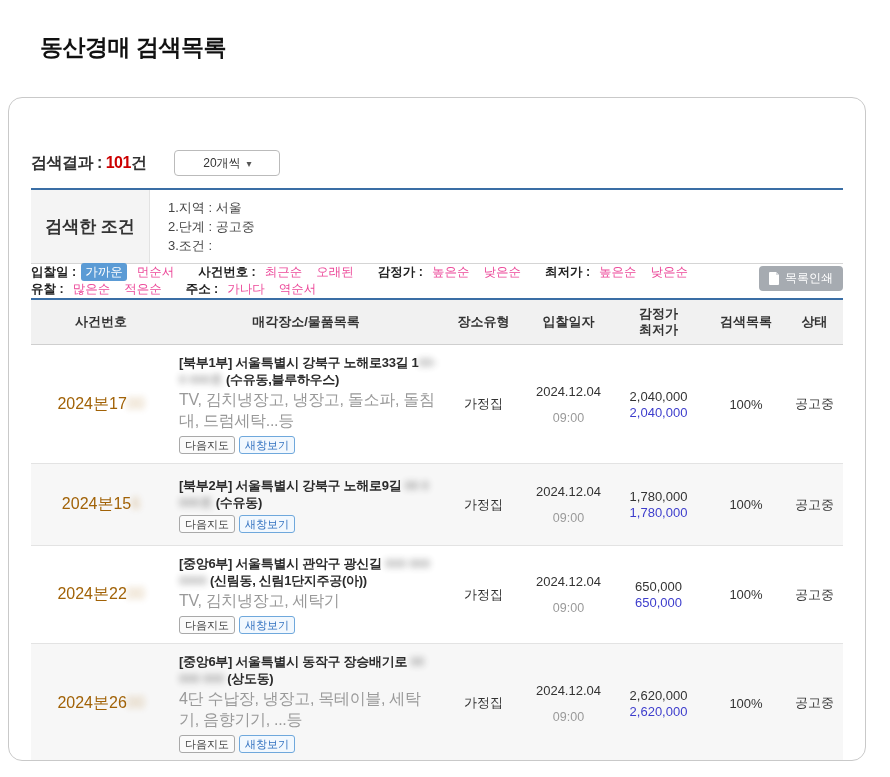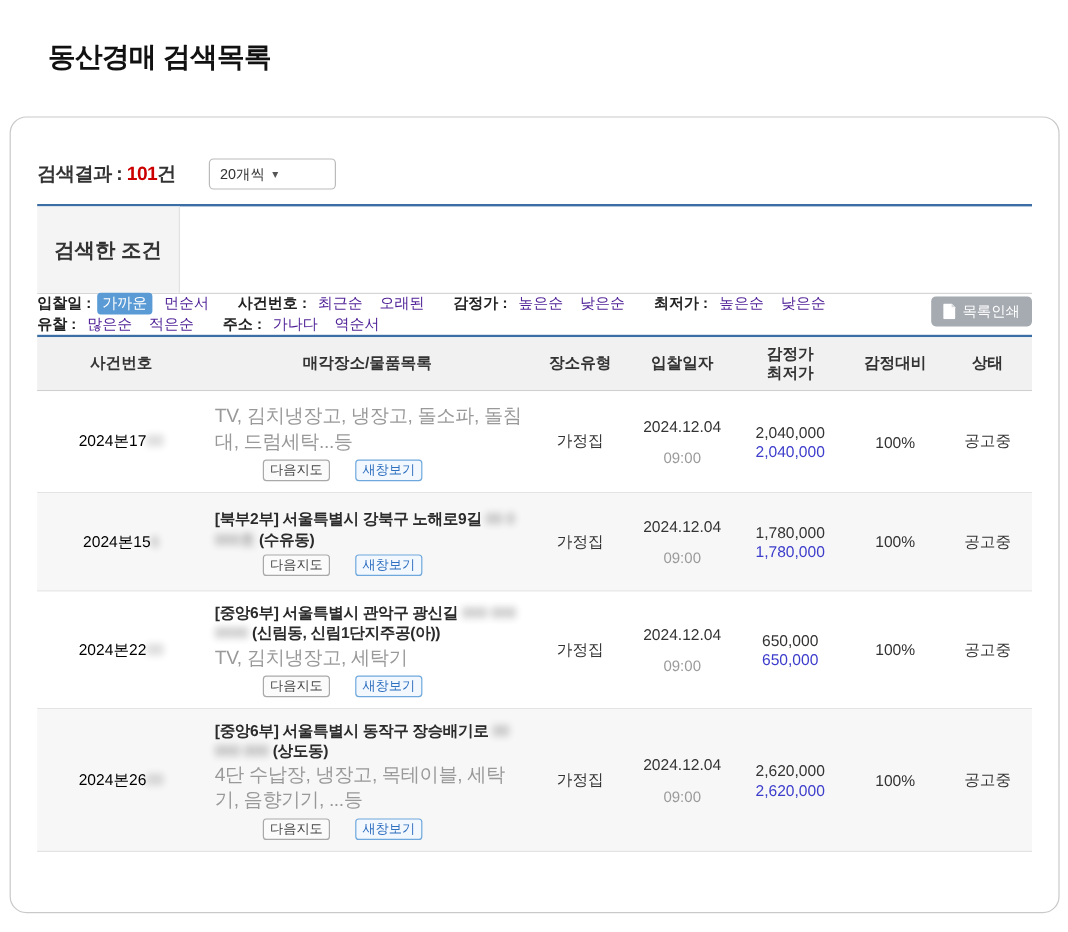--- a/index.html
+++ b/index.html
@@ -1,53 +1,53 @@
 <!DOCTYPE html>
 <html><head>
 <meta charset="utf-8">
 <style>
   html,body{margin:0;padding:0;background:#fff;font-family:"Liberation Sans","DejaVu Sans",sans-serif;}
   body{width:890px;height:777px;position:relative;color:#222;}
   .page-title{font-size:23px;font-weight:bold;color:#111;margin:32px 0 0 40px;letter-spacing:-0.5px;}
-  .card{position:absolute;left:8px;right:7px;top:97px;height:664px;background:#fff;
-        border:1px solid #c9c9c9;border-radius:14px;box-sizing:border-box;padding:32px 22px 0 22px;overflow:hidden;}
+  .card{position:absolute;left:8px;right:24px;top:97px;height:664px;background:#fff;
+        border:1px solid #c9c9c9;border-radius:14px;box-sizing:border-box;padding:50px 22px 0 22px;overflow:hidden;}
   
   .results-row{display:flex;align-items:center;height:30px;}
   .results-text{font-size:16px;font-weight:bold;color:#333;letter-spacing:-0.5px;}
   .results-count{color:#cc0000;}
-  .select-box{display:inline-flex;align-items:center;justify-content:flex-start;margin-left:28px;
+  .select-box{display:inline-flex;align-items:center;justify-content:center;margin-left:28px;
         border:1px solid #bbb;border-radius:4px;height:24px;width:88px;padding:0 8px;font-size:12px;color:#333;cursor:pointer;background:#fff;}
   .select-box .chev{font-size:10px;color:#555;margin-left:6px;}
   .blue-rule{height:2px;background:#3a6ea5;margin-top:10px;}
   
   .cond-wrap{display:flex;border-bottom:1px solid #d5d5d5;min-height:72px;}
   .cond-label{width:118px;background:#f4f4f4;display:flex;align-items:center;justify-content:center;
         font-size:17px;font-weight:bold;color:#333;border-right:1px solid #e2e2e2;}
   .cond-lines{flex:1;padding:8px 0 8px 18px;display:flex;flex-direction:column;justify-content:center;}
   .cond-line{font-size:13px;color:#444;line-height:19px;}
   
   .sort-bar{display:flex;align-items:center;height:30px;margin-top:2px;font-size:12.5px;position:relative;}
   .sort-group{margin-right:14px;white-space:nowrap;}
   .sort-label{font-weight:bold;color:#222;margin-right:5px;}
-  .sort-option{color:#4c1d95;margin-right:6px;cursor:pointer;padding:2px 4px;border-radius:3px;}
+  .sort-option{color:#ec4899;margin-right:6px;cursor:pointer;padding:2px 4px;border-radius:3px;}
   .sort-option.active{background:#5b9bd5;color:#fff;}
   .print-btn{position:absolute;right:0;top:0;display:inline-flex;align-items:center;gap:5px;background:#a6abb1;color:#fff;
         border:none;border-radius:4px;height:25px;padding:0 10px;font-size:12px;cursor:pointer;}
   .blue-rule2{height:2px;background:#3a6ea5;margin-top:2px;}
   .thead{display:flex;background:#f1f1f1;border-bottom:1px solid #cfcfcf;min-height:44px;align-items:center;}
   .th{font-size:13px;font-weight:bold;color:#333;text-align:center;line-height:16px;}
   .c1{width:140px;} .c2{width:270px;} .c3{width:85px;} .c4{width:85px;} .c5{width:95px;} .c6{width:80px;} .c7{flex:1;text-align:center;}
   .trow{display:flex;align-items:center;min-height:81px;border-bottom:1px solid #e3e3e3;background:#fff;}
   .trow.alt{background:#f7f7f7;}
   .td{font-size:13px;text-align:center;color:#333;}
-  .case-no{font-size:13px;color:#000000;}
+  .case-no{font-size:16px;color:#a16207;}
   .desc{ text-align:left;padding:9px 4px 9px 8px;box-sizing:border-box;}
   .row-title{font-size:13px;font-weight:bold;color:#2b2b2b;line-height:17px;letter-spacing:-0.3px;cursor:pointer;}
   .row-items{font-size:16px;color:#999;margin-top:2px;letter-spacing:-0.3px;}
-  .row-btns{margin-top:4px;display:flex;gap:21px;margin-left:40px;}
+  .row-btns{margin-top:4px;display:flex;gap:4px;}
   .chip{font-size:11px;border-radius:3px;padding:1px 5px;cursor:pointer;line-height:14px;}
   .chip.map{border:1px solid #a9a9a9;color:#444;background:#fbfbfb;}
   .chip.win{border:1px solid #6fa8dc;color:#2f6fbf;background:#f2f8fe;}
   .date-main{color:#333;} .date-time{color:#9a9a9a;font-size:12.5px;margin-top:12px;}
   .price-a{color:#333;} .price-m{color:#3d3dcc;margin-top:1px;}
   .redacted{filter:blur(3px);opacity:.4;user-select:none;}
   .doc-ic{display:inline-block;}
 </style>
 </head>
 <body>
@@ -61,20 +61,25 @@
     <span class="select-box">
       <span>20개씩</span>
       <span class="chev">▾</span>
     </span>
   </div>
 
   <div class="blue-rule"></div>
 
   <div class="cond-wrap">
     <div class="cond-label">검색한 조건</div>
+    <div class="cond-lines">
+      <div class="cond-line">1.지역 : 서울</div>
+      <div class="cond-line">2.단계 : 공고중</div>
+      <div class="cond-line">3.조건 :</div>
+    </div>
   </div>
 
   <div class="sort-bar">
     <span id="sort-groups"><span class="sort-group"><span class="sort-label">입찰일 :</span><span class="sort-option active">가까운</span><span class="sort-option">먼순서</span></span><span class="sort-group"><span class="sort-label">사건번호 :</span><span class="sort-option">최근순</span><span class="sort-option">오래된</span></span><span class="sort-group"><span class="sort-label">감정가 :</span><span class="sort-option">높은순</span><span class="sort-option">낮은순</span></span><span class="sort-group"><span class="sort-label">최저가 :</span><span class="sort-option">높은순</span><span class="sort-option">낮은순</span></span><span class="sort-group"><span class="sort-label">유찰 :</span><span class="sort-option">많은순</span><span class="sort-option">적은순</span></span><span class="sort-group"><span class="sort-label">주소 :</span><span class="sort-option">가나다</span><span class="sort-option">역순서</span></span></span>
     <button class="print-btn">
       <svg class="doc-ic" width="11" height="13" viewBox="0 0 11 13">
         <path d="M1 0 h6 l3 3 v9 a1 1 0 0 1 -1 1 h-8 a1 1 0 0 1 -1 -1 v-11 a1 1 0 0 1 1 -1 z" fill="#fff"></path>
         <path d="M7 0 l3 3 h-3 z" fill="#d9dcdf"></path>
       </svg>
       <span>목록인쇄</span>
@@ -94,31 +99,32 @@
         <div>장소유형</div>
       </div>
       <div class="th c4">
         <div>입찰일자</div>
       </div>
       <div class="th c5">
         <div>감정가</div>
         <div>최저가</div>
       </div>
       <div class="th c6">
-        <div>감정대비</div>
+        <div>검색목록</div>
       </div>
       <div class="th c7">
         <div>상태</div>
       </div>
     </div>
 
   <div id="table-body">
       <div class="trow">
     <div class="td c1"><span class="case-no"><span>2024본17</span><span class="redacted">00</span></span></div>
     <div class="td c2 desc">
+      <div class="row-title"><span>[북부1부] 서울특별시 강북구 노해로33길 1</span><span class="redacted">00-0 000호</span><span> (수유동,블루하우스)</span></div>
       <div class="row-items">TV, 김치냉장고, 냉장고, 돌소파, 돌침대, 드럼세탁...등</div>
       <div class="row-btns">
         <span class="chip map">다음지도</span>
         <span class="chip win">새창보기</span>
       </div>
     </div>
     <div class="td c3">가정집</div>
     <div class="td c4">
       <div class="date-main">2024.12.04</div>
       <div class="date-time">09:00</div>

